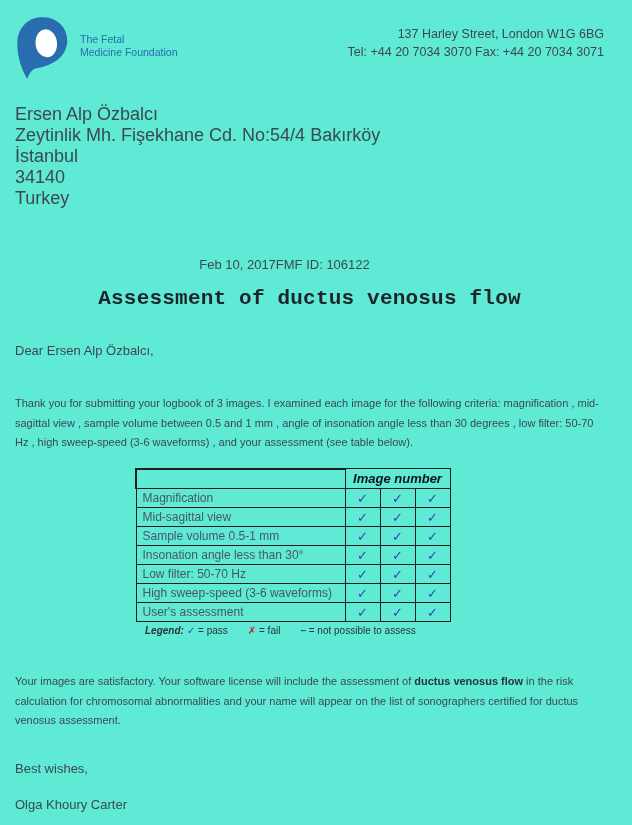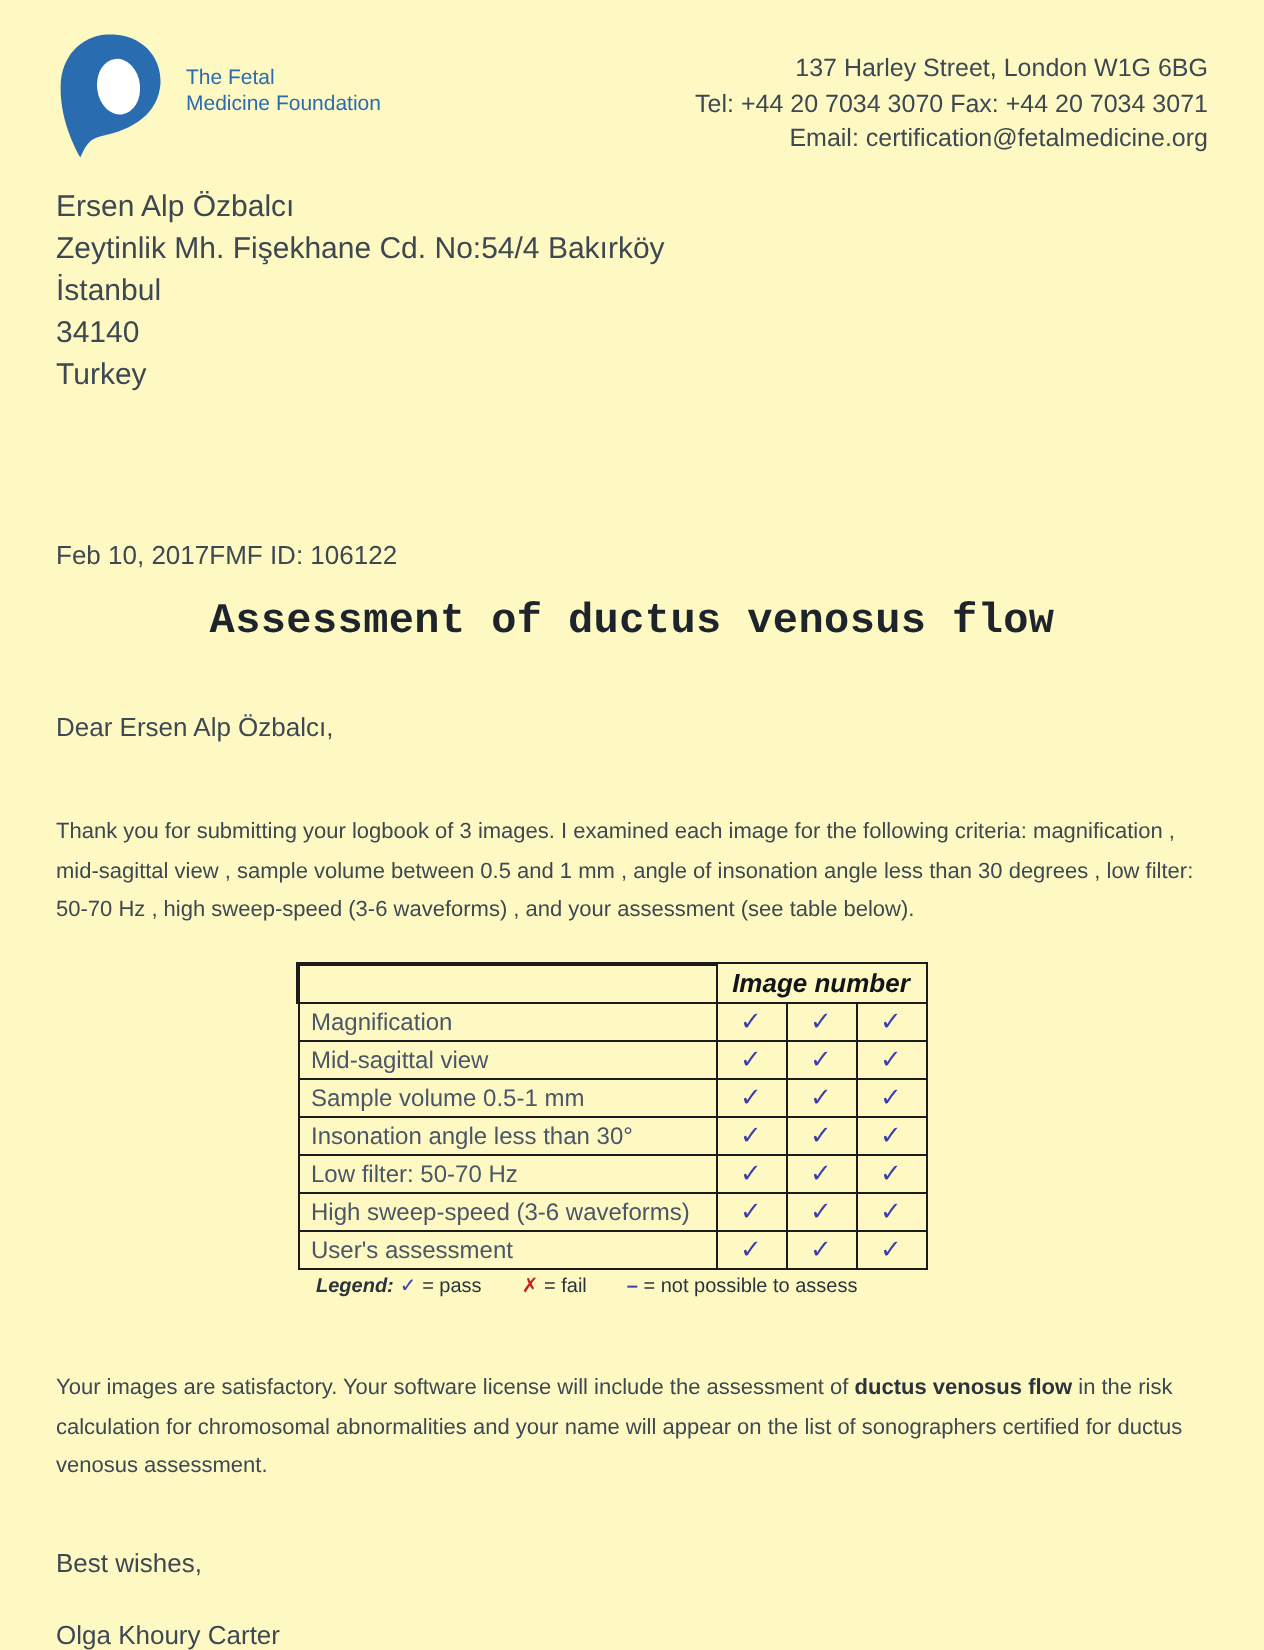--- a/index.html
+++ b/index.html
@@ -2,43 +2,43 @@
 <html><head>
 <meta charset="utf-8">
 <style>
   * { margin: 0; padding: 0; box-sizing: border-box; }
   html, body { background: #ffffff; }
   .page {
     position: relative;
     width: 632px;
     height: 825px;
     margin: 0 auto;
-    background: #fef9c3;
+    background: #5eead4;
     font-family: "Liberation Sans", "DejaVu Sans", sans-serif;
     color: #3d4852;
-    padding: 16px 28px 0 28px;
+    padding: 16px 28px 0 15px;
     overflow: hidden;
   }
   
   .header { display: flex; justify-content: space-between; align-items: flex-start; }
   .logo-block { display: flex; align-items: flex-start; }
   .logo-mark { width: 56px; height: 64px; flex: 0 0 auto; }
   .logo-text {
     margin-left: 9px; margin-top: 17px;
     color: #2a6cb0; font-size: 10.5px; line-height: 12.5px;
   }
   .contact-block {
     text-align: right; font-size: 12.5px; line-height: 17.5px;
     color: #3d4852; margin-top: 10px;
   }
   
-  .recipient { margin-top: 13px; font-size: 15px; line-height: 21px; }
+  .recipient { margin-top: 24px; font-size: 18px; line-height: 21px; }
   
   .meta-row {
-    margin-top: 72px; display: flex; justify-content: flex-start;
+    margin-top: 48px; display: flex; justify-content: center;
     font-size: 13px; color: #3d4852;
   }
   .meta-row .fmf-id { margin-right: 50px; }
   
   .doc-title {
     margin-top: 15px; text-align: center;
     font-size: 21px; font-weight: bold; color: #1e242b;
     letter-spacing: 0.2px;
     font-family: Liberation Mono, monospace;
   }
@@ -96,21 +96,20 @@
         <ellipse cx="33.5" cy="29" rx="11.5" ry="15" fill="#ffffff" transform="rotate(-7 33.5 29)"></ellipse>
       </svg>
       <div class="logo-text">
         <div>The Fetal</div>
         <div>Medicine Foundation</div>
       </div>
     </div>
     <div class="contact-block">
       <div>137 Harley Street, London W1G 6BG</div>
       <div>Tel: +44 20 7034 3070 Fax: +44 20 7034 3071</div>
-      <div>Email: certification@fetalmedicine.org</div>
     </div>
   </div>
 
   <div class="recipient">
     <div>Ersen Alp Özbalcı</div>
     <div>Zeytinlik Mh. Fişekhane Cd. No:54/4 Bakırköy</div>
     <div>İstanbul</div>
     <div>34140</div>
     <div>Turkey</div>
   </div>

